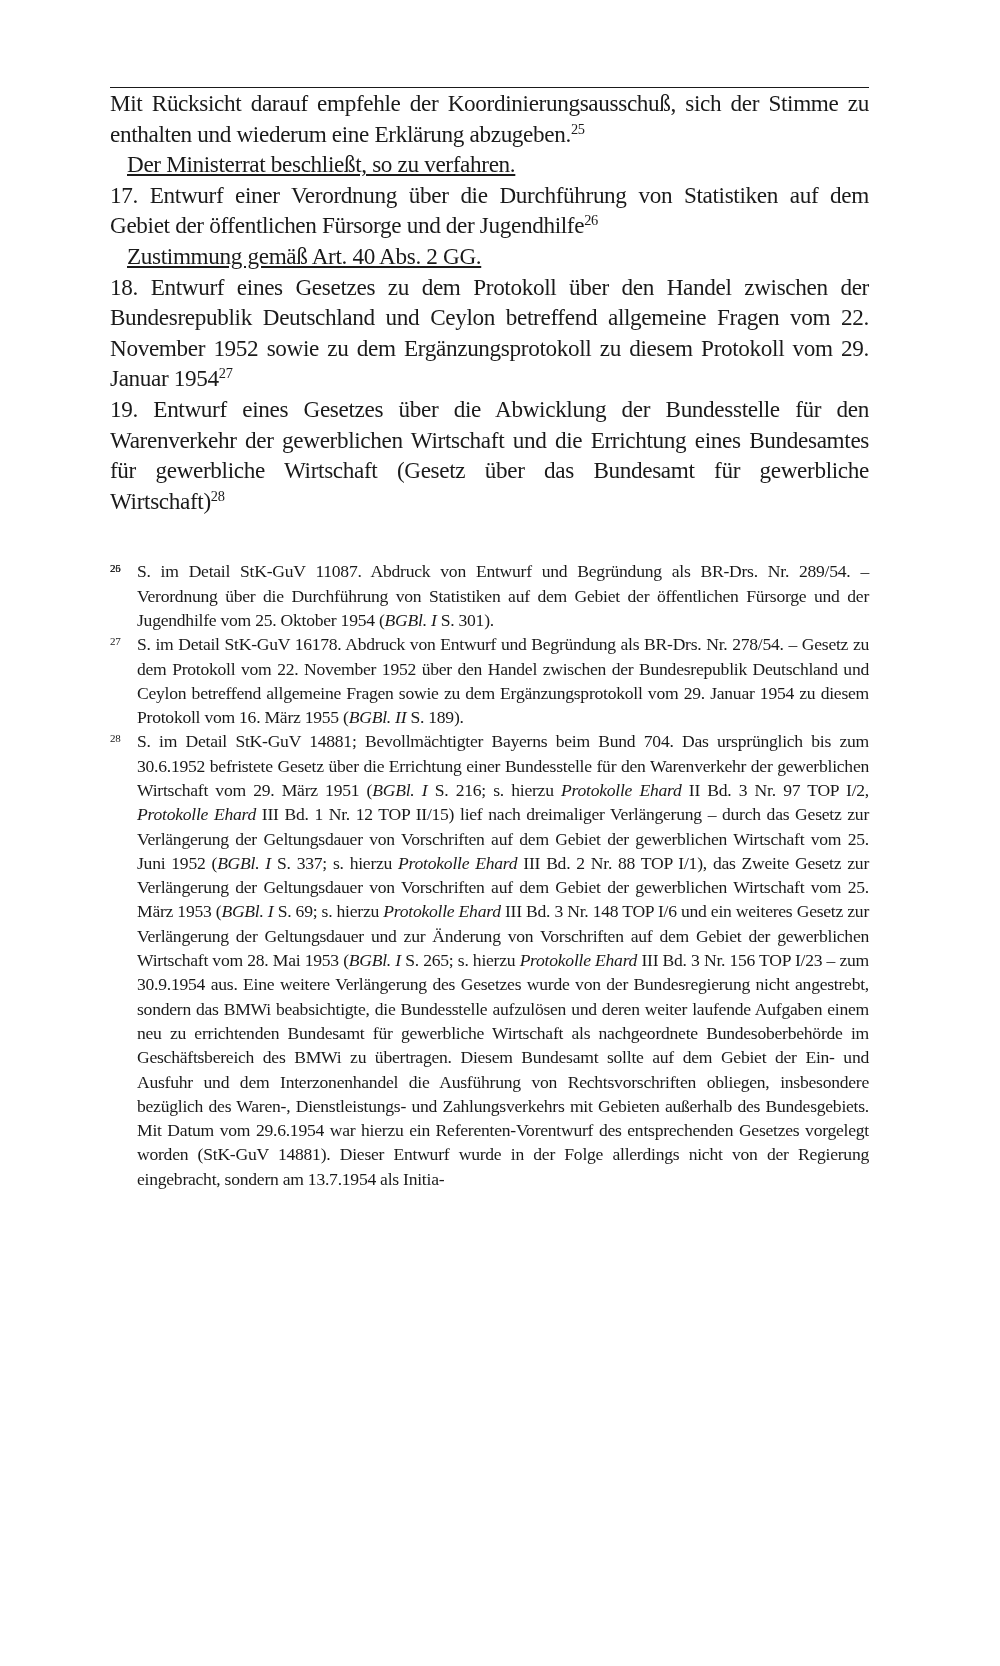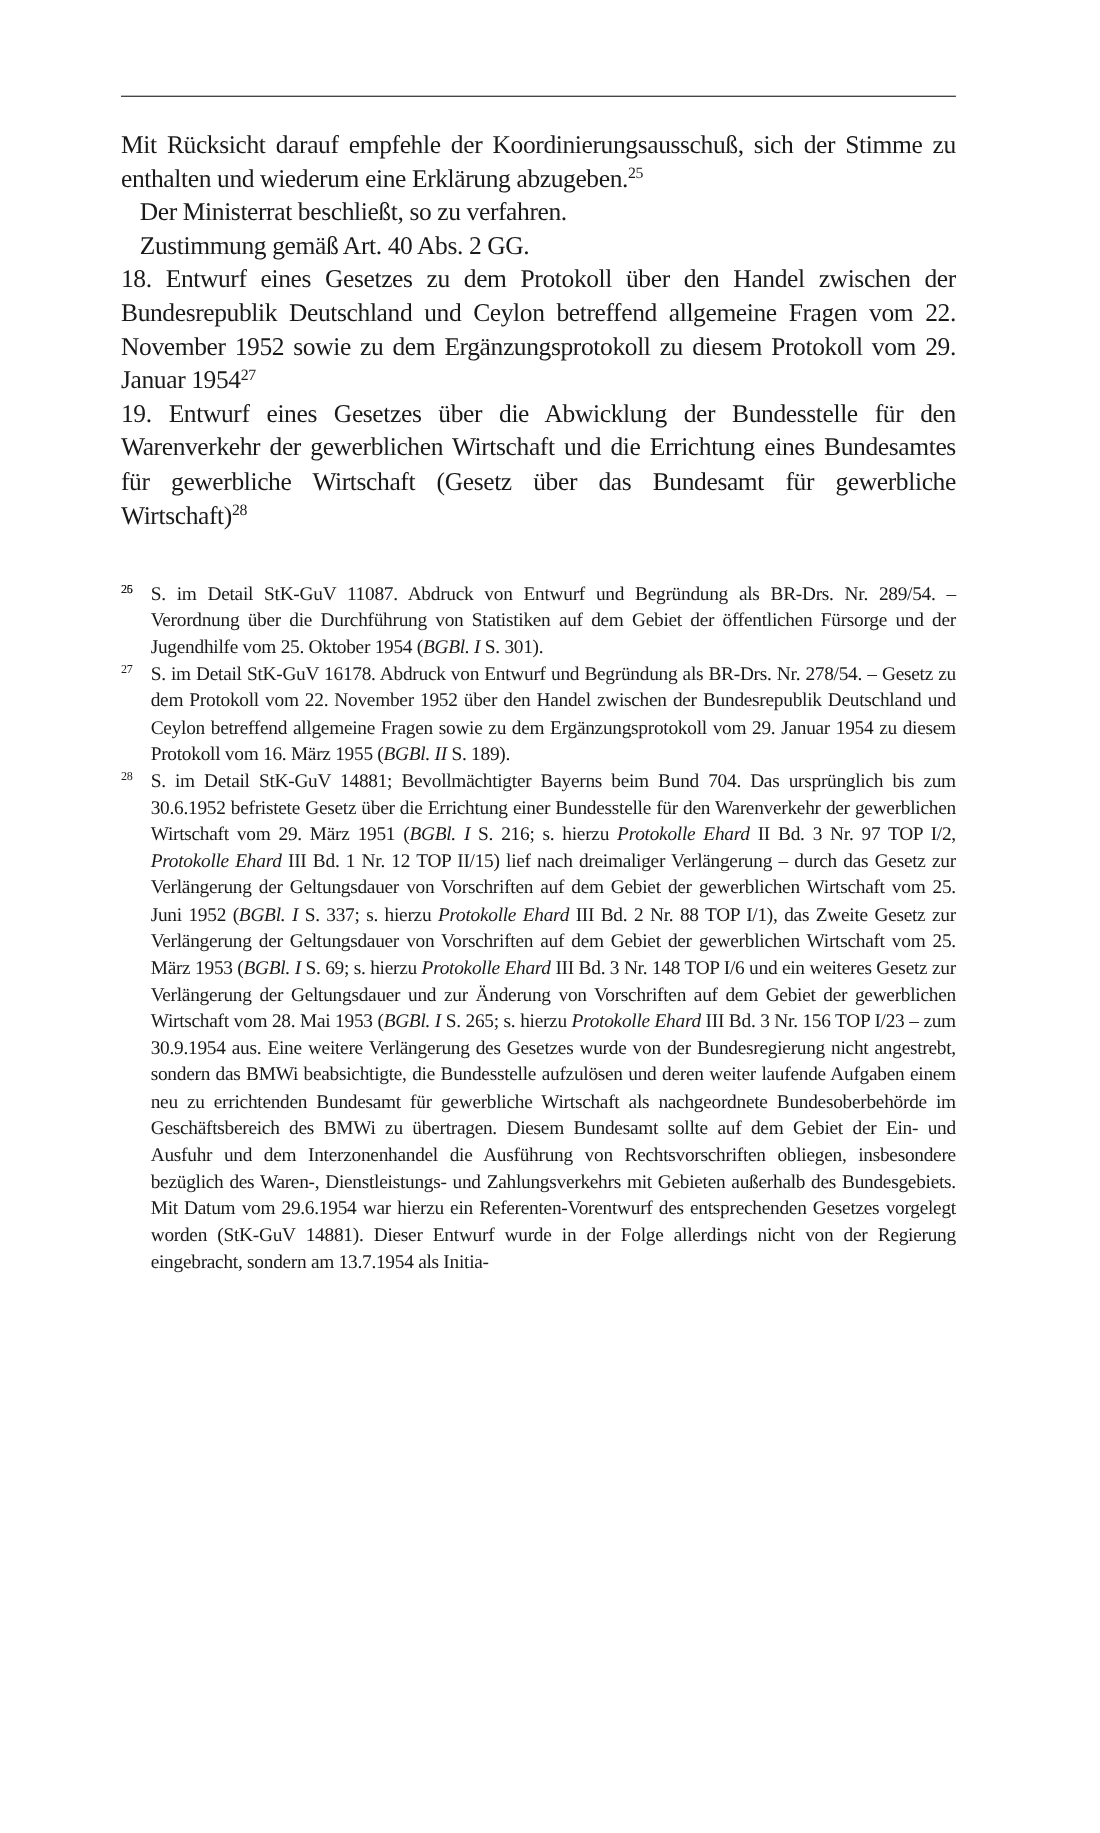--- a/index.html
+++ b/index.html
@@ -3,39 +3,40 @@
 <meta charset="utf-8">
 <style>
   html, body { margin: 0; padding: 0; background: #ffffff; }
   body { width: 1000px; height: 1666px; position: relative; overflow: hidden; color: #1a1a1a; }
   .page { position: absolute; left: 110px; top: 84px; width: 759px; font-family: "Liberation Serif", "DejaVu Serif", serif; }
   .running-head { position: relative; height: 30px; font-size: 22px; line-height: 30px; letter-spacing: -0.3px; }
   .running-head .left { position: absolute; left: 0; top: 0; }
   .running-head .center { position: absolute; left: 0; right: 0; top: 0; text-align: center; }
   .running-head .right { position: absolute; right: 0; top: 0; }
   .head-rule { height: 0; border-top: 1.5px solid #1a1a1a; margin-top: 3px; }
-  .body-text { margin-top: 29px; font-size: 23.2px; line-height: 30.6px; letter-spacing: -0.35px; }
+  .body-text { font-size: 23.2px; line-height: 30.6px; letter-spacing: -0.35px; }
   .body-text p { margin: 0; text-align: justify; text-align-last: left; }
-  .body-text p.indent { text-indent: 17px; }
+  .body-text p.indent { text-indent: 17px; text-decoration: underline; }
   sup { font-size: 62%; line-height: 0; vertical-align: 0; position: relative; top: -0.55em; }
   .footnotes { margin-top: 43px; font-size: 17.6px; line-height: 24.3px; letter-spacing: -0.25px; }
   .fn { position: relative; padding-left: 27px; text-align: justify; text-align-last: left; }
   .fn-num { position: absolute; left: 0; top: 0; font-size: 11px; line-height: 18px; }
   .fn-text i { font-style: italic; }
 </style>
 </head>
 <body>
 
 <div class="page">
 
   <div class="head-rule"></div>
 
   <div class="body-text">
     <p><span>Mit Rücksicht darauf empfehle der Koordinierungsausschuß, sich der Stimme zu enthalten und wiederum eine Erklärung abzugeben.</span><sup>25</sup></p>
     <p class="indent">Der Ministerrat beschließt, so zu verfahren.</p>
+    <p><span>17. Entwurf einer Verordnung über die Durchführung von Statistiken auf dem Gebiet der öffentlichen Fürsorge und der Jugendhilfe</span><sup>26</sup></p>
     <p class="indent">Zustimmung gemäß Art. 40 Abs. 2 GG.</p>
     <p><span>18. Entwurf eines Gesetzes zu dem Protokoll über den Handel zwischen der Bundesrepublik Deutschland und Ceylon betreffend allgemeine Fragen vom 22. November 1952 sowie zu dem Ergänzungsprotokoll zu diesem Protokoll vom 29. Januar 1954</span><sup>27</sup></p>
     <p><span>19. Entwurf eines Gesetzes über die Abwicklung der Bundesstelle für den Warenverkehr der gewerblichen Wirtschaft und die Errichtung eines Bundesamtes für gewerbliche Wirtschaft (Gesetz über das Bundesamt für gewerbliche Wirtschaft)</span><sup>28</sup></p>
   </div>
 
   <div class="footnotes" id="footnotes">
     <div class="fn">
       <span class="fn-num">25</span>
     </div>
     <div class="fn">

